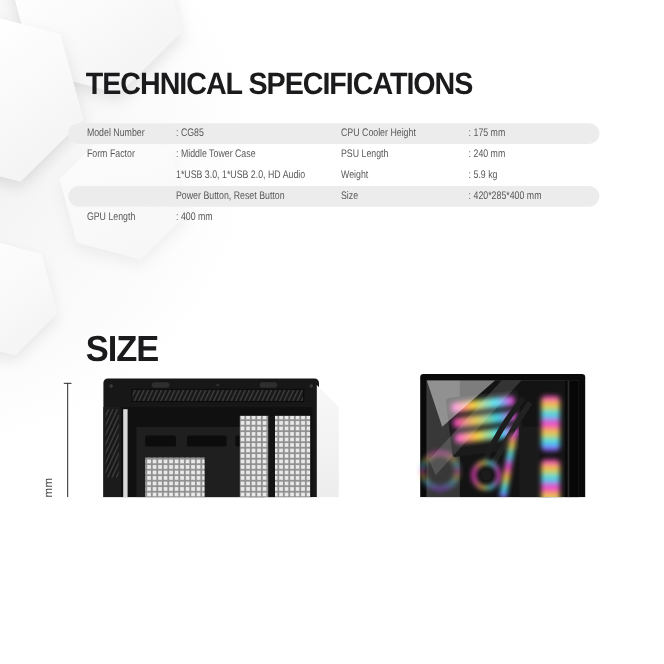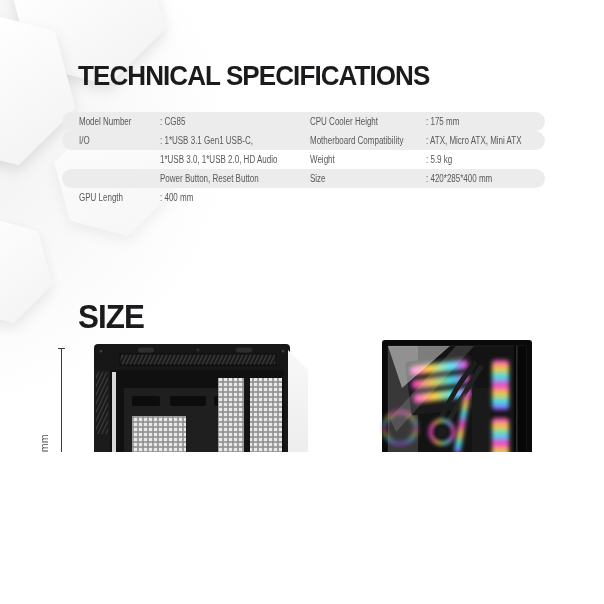--- a/index.html
+++ b/index.html
@@ -67,25 +67,25 @@
 
   <h1 class="page-title">TECHNICAL SPECIFICATIONS</h1>
 
   <div class="spec-table">
     <div class="spec-row striped">
       <span class="cell c1">Model Number</span>
       <span class="cell c2">: CG85</span>
       <span class="cell c3">CPU Cooler Height</span>
       <span class="cell c4">: 175 mm</span>
     </div>
-    <div class="spec-row striped">
-      <span class="cell c1">I/O</span>
-      <span class="cell c2">: 1*USB 3.1 Gen1 USB-C,</span>
-      <span class="cell c3">Motherboard Compatibility</span>
-      <span class="cell c4">: ATX, Micro ATX, Mini ATX</span>
+    <div class="spec-row">
+      <span class="cell c1">Form Factor</span>
+      <span class="cell c2">: Middle Tower Case</span>
+      <span class="cell c3">PSU Length</span>
+      <span class="cell c4">: 240 mm</span>
     </div>
     <div class="spec-row">
       <span class="cell c1"></span>
       <span class="cell c2">1*USB 3.0, 1*USB 2.0, HD Audio</span>
       <span class="cell c3">Weight</span>
       <span class="cell c4">: 5.9 kg</span>
     </div>
     <div class="spec-row striped">
       <span class="cell c1"></span>
       <span class="cell c2">Power Button, Reset Button</span>

